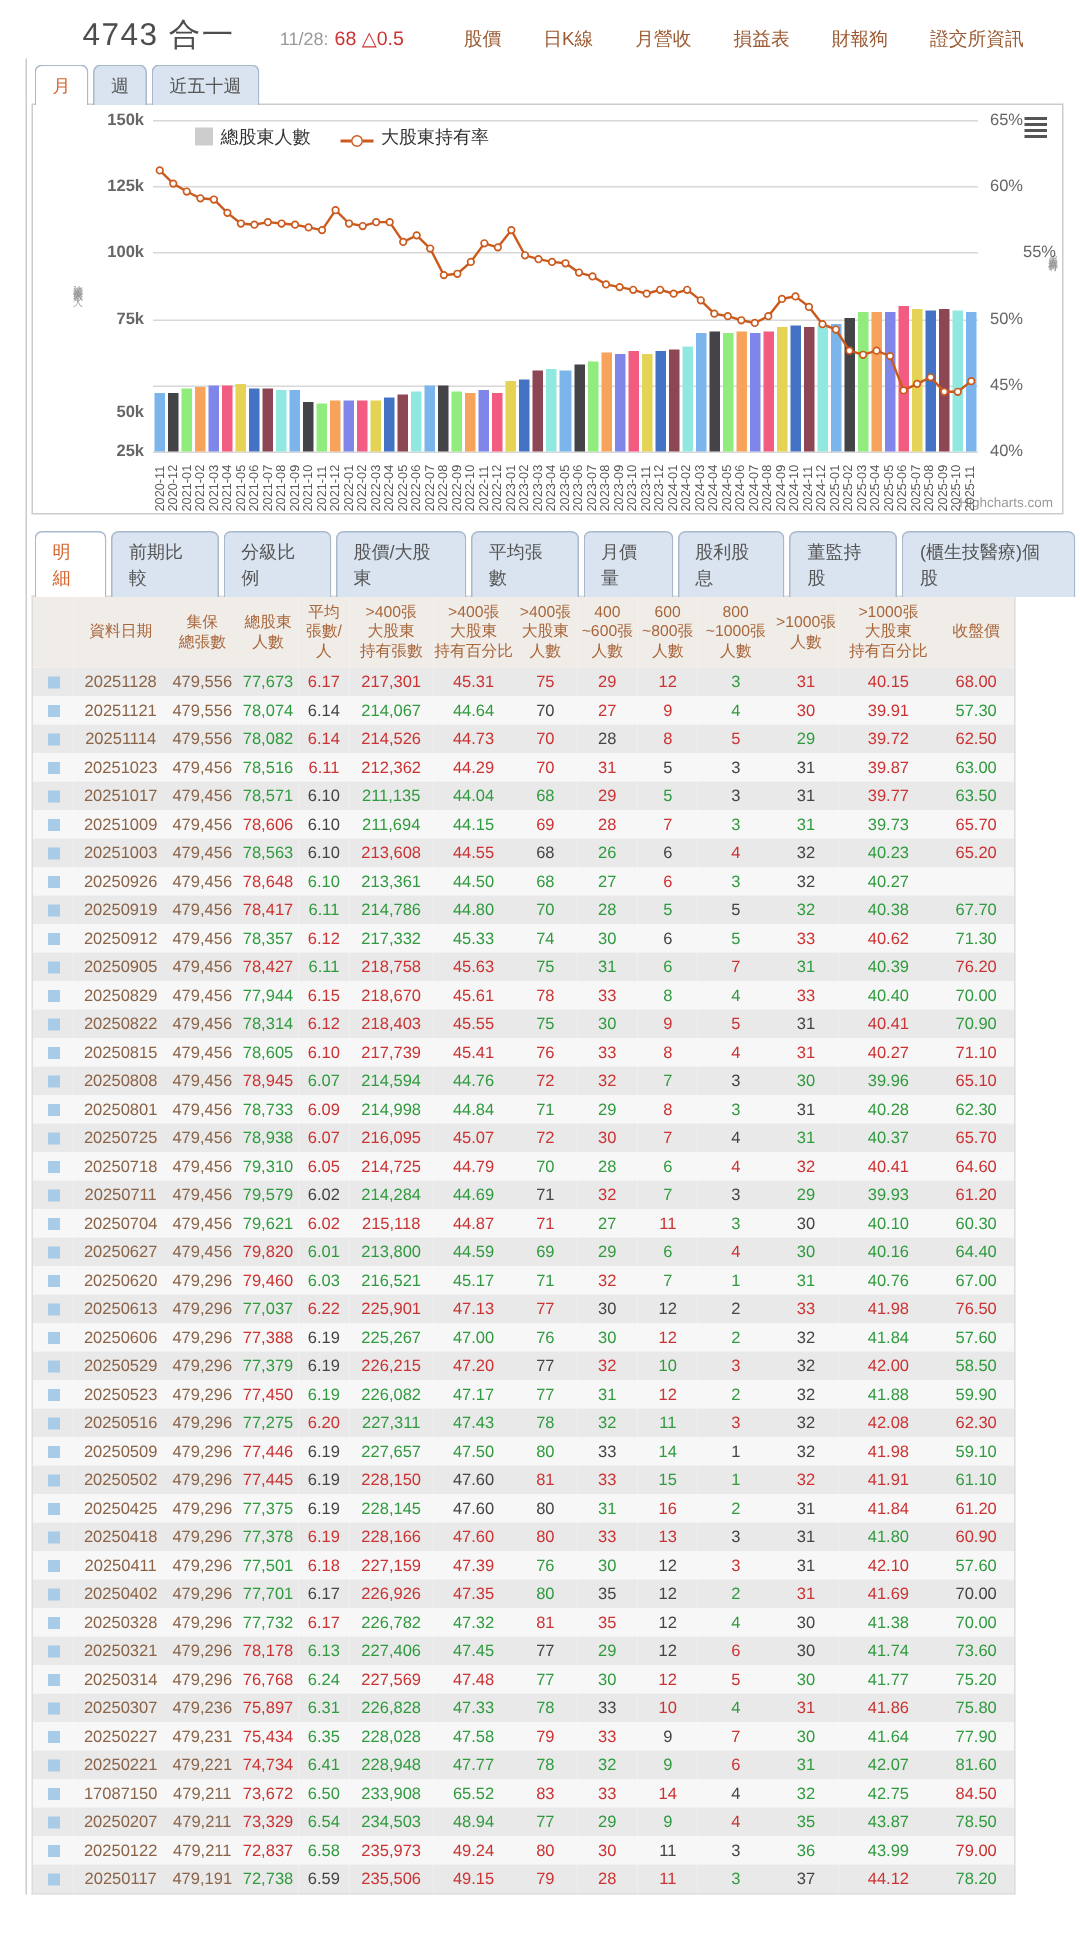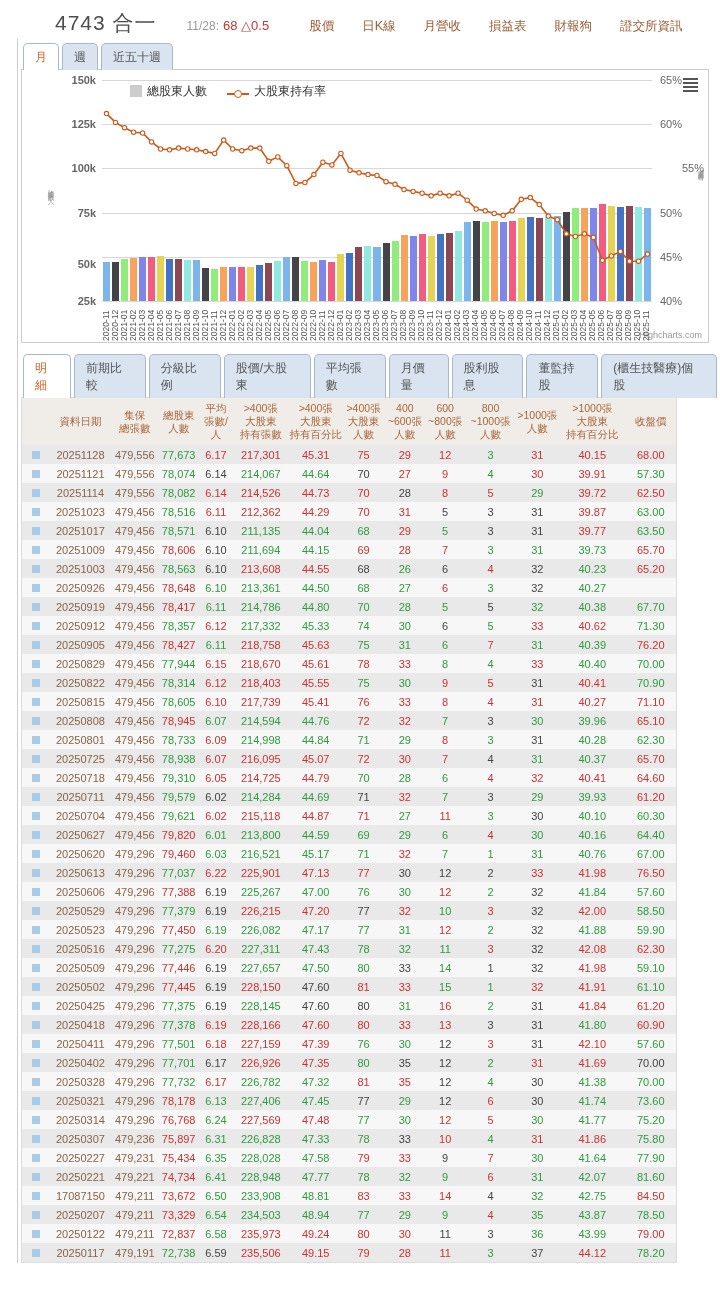--- a/index.html
+++ b/index.html
@@ -86,21 +86,21 @@
       <div class="gridline" style="left: 80px; top: 54.2px; width: 550px;"></div>
       <div class="ytick l" style="left: 34px; top: 54.2px;">125k</div>
       <div class="ytick" style="left: 638px; top: 54.2px;">60%</div>
       <div class="gridline" style="left: 80px; top: 98.4px; width: 550px;"></div>
       <div class="ytick l" style="left: 34px; top: 98.4px;">100k</div>
       <div class="ytick" style="left: 660px; top: 98.4px;">55%</div>
       <div class="gridline" style="left: 80px; top: 142.6px; width: 550px;"></div>
       <div class="ytick l" style="left: 34px; top: 142.6px;">75k</div>
       <div class="ytick" style="left: 638px; top: 142.6px;">50%</div>
       <div class="gridline" style="left: 80px; top: 186.8px; width: 550px;"></div>
-      <div class="ytick l" style="left: 34px; top: 194px;">50k</div>
+      <div class="ytick l" style="left: 34px; top: 205px;">50k</div>
       <div class="ytick" style="left: 638px; top: 186.8px;">45%</div>
       <div class="gridline" style="left: 80px; top: 231px; width: 550px;"></div>
       <div class="ytick l" style="left: 34px; top: 231px;">25k</div>
       <div class="ytick" style="left: 638px; top: 231px; text-align: center;">40%</div>
       <div class="bar" style="left: 81px; bottom: 41px; width: 7.02px; height: 38.9px; background: rgb(124, 181, 236);"></div>
       <div class="bar" style="left: 90.02px; bottom: 41px; width: 7.02px; height: 39.2px; background: rgb(67, 67, 72);"></div>
       <div class="bar" style="left: 99.03px; bottom: 41px; width: 7.02px; height: 41.7px; background: rgb(144, 237, 125);"></div>
       <div class="bar" style="left: 108.05px; bottom: 41px; width: 7.02px; height: 42.6px; background: rgb(247, 163, 92);"></div>
       <div class="bar" style="left: 117.07px; bottom: 41px; width: 7.02px; height: 43.8px; background: rgb(128, 133, 233);"></div>
       <div class="bar" style="left: 126.08px; bottom: 41px; width: 7.02px; height: 44.4px; background: rgb(241, 92, 128);"></div>
@@ -1040,21 +1040,21 @@
         </tr>
         <tr>
           <td>
             <div class="rowicon"></div>
           </td>
           <td class="c-date">17087150</td>
           <td class="c-date">479,211</td>
           <td class="c-up">73,672</td>
           <td class="c-down">6.50</td>
           <td class="c-down">233,908</td>
-          <td class="c-down">48.81</td>
+          <td class="c-down">65.52</td>
           <td class="c-up">83</td>
           <td class="c-up">33</td>
           <td class="c-up">14</td>
           <td class="c-eq">4</td>
           <td class="c-down">32</td>
           <td class="c-down">42.75</td>
           <td class="c-up">84.50</td>
         </tr>
         <tr>
           <td>

